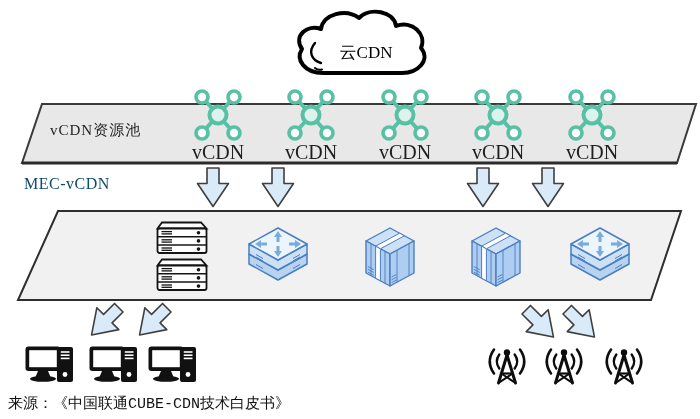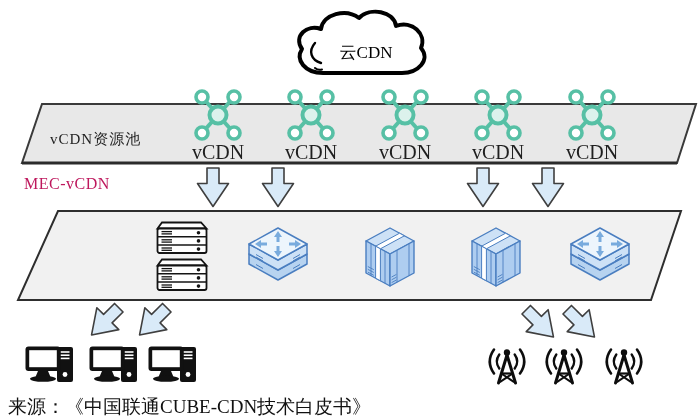--- a/index.html
+++ b/index.html
@@ -5,22 +5,22 @@
   html,body{margin:0;padding:0;background:#ffffff;}
   #stage{
     position:relative; width:700px; height:419px; background:#ffffff;
     font-family:"Liberation Serif","DejaVu Serif",serif; color:#1a1a1a;
     overflow:hidden;
   }
   .abs{position:absolute;}
   .label{position:absolute; white-space:nowrap; color:#1f1f1f;}
   .band-label{font-size:15px; letter-spacing:1px;}
   .node-label{font-size:20px; width:54px; text-align:center;}
-  .mec{font-size:16px; color:#be185d; letter-spacing:0.5px;}
-  .source{font-size:19px; color:#111;}
+  .mec{font-size:16px; color:#0c4a6e; letter-spacing:0.5px;}
+  .source{font-size:15px; color:#111;font-family:Liberation Mono, monospace;}
   svg{display:block; overflow:visible;}
 </style>
 </head>
 <body>
 
 <div id="stage">
 
   <svg width="0" height="0" style="position:absolute" aria-hidden="true">
     <defs>
 
@@ -145,21 +145,21 @@
     <path d="M33,65 C15,65 5,52 12,41 C3,28 17,16 31,21 C33,6 56,0 69,10 C80,-1 104,3 106,18 C122,12 137,26 131,40 C141,52 128,65 112,65 Z" fill="#ffffff" stroke="#000000" stroke-width="4" stroke-linejoin="round"></path>
     <path d="M31,55 C21,52 18,43 25,35" fill="none" stroke="#000000" stroke-width="2.4" stroke-linecap="round"></path>
     <path d="M25,60 Q28,62.5 32,61.5" fill="none" stroke="#000000" stroke-width="2" stroke-linecap="round"></path>
     <text x="76" y="50" text-anchor="middle" font-size="17" fill="#000000">云CDN</text>
   </svg>
 
   <svg class="abs" style="left:0;top:100px" width="700" height="68" viewBox="0 0 700 68">
     <polygon points="42,4 696,4 677,63 22,63" fill="#e8e8e8" stroke="#3a3a3a" stroke-width="2"></polygon>
     <line x1="22" y1="63" x2="677" y2="63" stroke="#2b2b2b" stroke-width="3"></line>
   </svg>
-  <div class="label band-label" style="left:50px;top:130px">vCDN资源池</div>
+  <div class="label band-label" style="left:50px;top:121px">vCDN资源池</div>
 
   <svg class="abs" style="left:191px;top:88px" width="54" height="54" viewBox="0 0 54 54">
       <use href="#def-node"></use>
     </svg>
   <svg class="abs" style="left:284px;top:88px" width="54" height="54" viewBox="0 0 54 54">
       <use href="#def-node"></use>
     </svg>
   <svg class="abs" style="left:378px;top:88px" width="54" height="54" viewBox="0 0 54 54">
       <use href="#def-node"></use>
     </svg>

